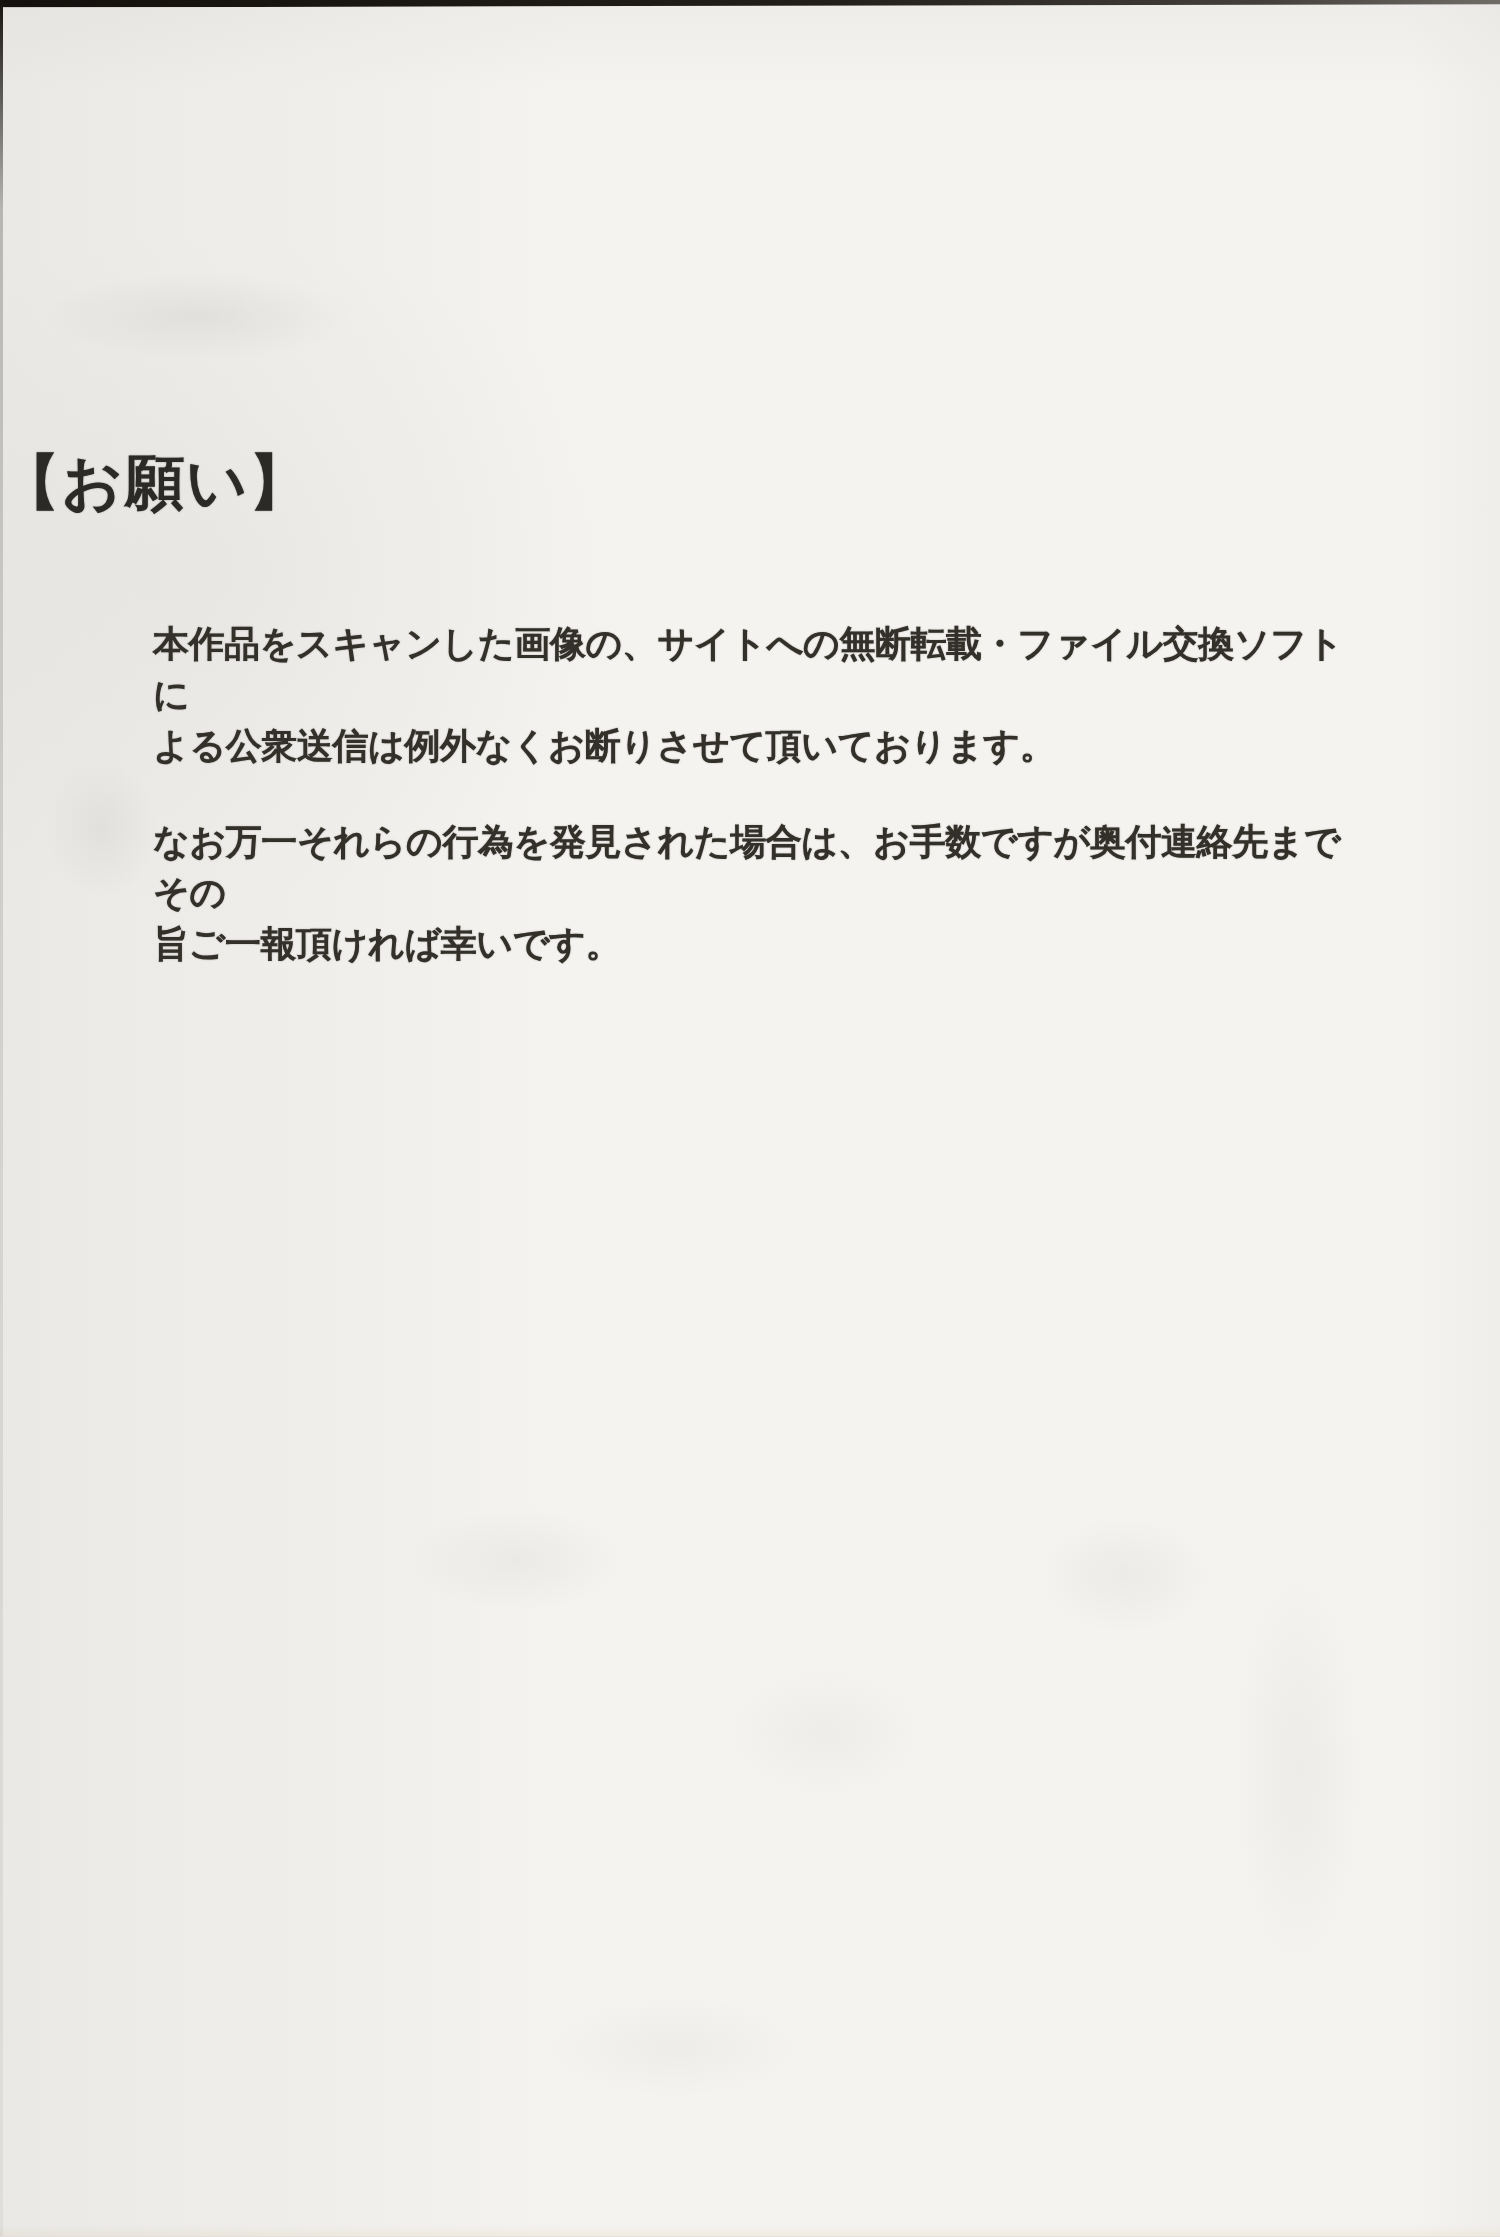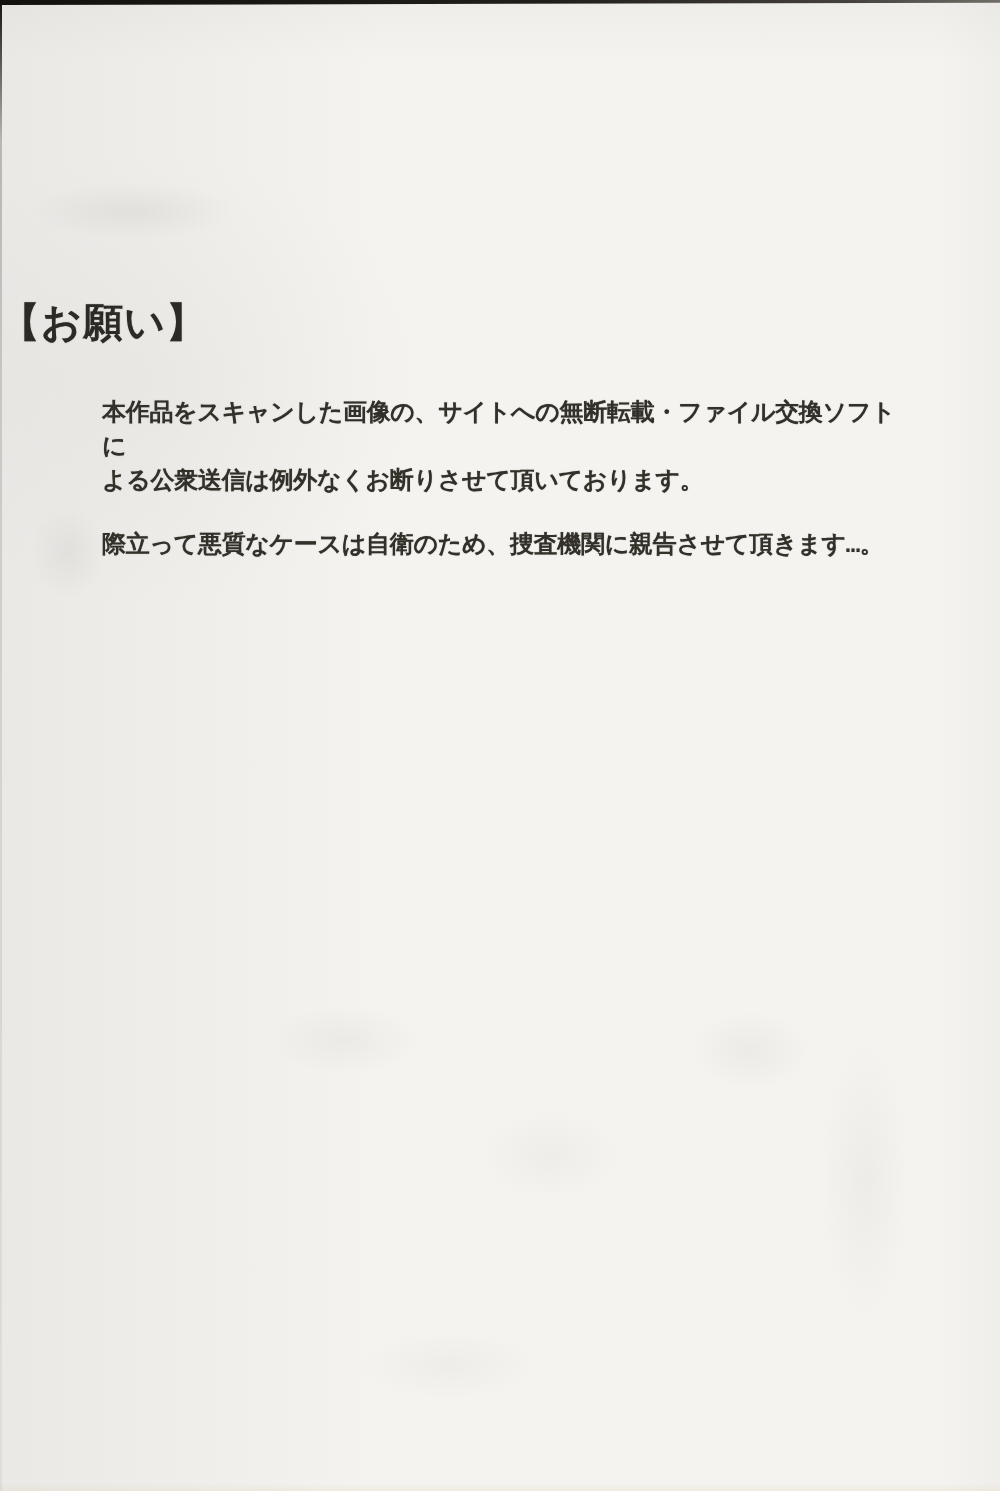--- a/index.html
+++ b/index.html
@@ -61,23 +61,22 @@
     left: 102px;
     width: 812px;
     color: #323029;
     font-size: 24px;
     font-weight: 600;
     line-height: 34px;
     letter-spacing: -0.3px;
     text-shadow: 0 0 1px rgba(50,48,42,0.45);
   }
   .notice-body p {
-    margin: 1px 0 30px 0;
+    margin: 16px 0 30px 0;
     white-space: pre-line;
-    font-family: Liberation Mono, monospace;
   }
   .ghost {
     position: absolute;
     pointer-events: none;
   }
   .g1 { left: 28px;  top: 182px;  width: 210px; height: 58px;
         background: radial-gradient(ellipse, rgba(128,126,124,0.10), rgba(128,126,124,0) 70%); }
   .g2 { left: 30px;  top: 505px;  width: 75px;  height: 95px;
         background: radial-gradient(ellipse, rgba(128,126,124,0.09), rgba(128,126,124,0) 70%); }
   .g3 { left: 270px; top: 1005px; width: 150px; height: 70px;
@@ -100,21 +99,22 @@
   <div class="edge-left"></div>
 
   <div class="ghost g1"></div>
   <div class="ghost g2"></div>
 
   <h1 class="page-title">【お願い】</h1>
 
   <div class="notice-body">
     <p>本作品をスキャンした画像の、サイトへの無断転載・ファイル交換ソフトに
 よる公衆送信は例外なくお断りさせて頂いております。</p>
-    <p>際立って悪質なケースは自衛のため、捜査機関に親告させて頂きます…。</p>
+    <p>なお万一それらの行為を発見された場合は、お手数ですが奥付連絡先までその
+旨ご一報頂ければ幸いです。</p>
   </div>
 
   <div class="ghost g3"></div>
   <div class="ghost g4"></div>
   <div class="ghost g5"></div>
   <div class="ghost g6"></div>
   <div class="ghost g7"></div>
 
 </div>
 

